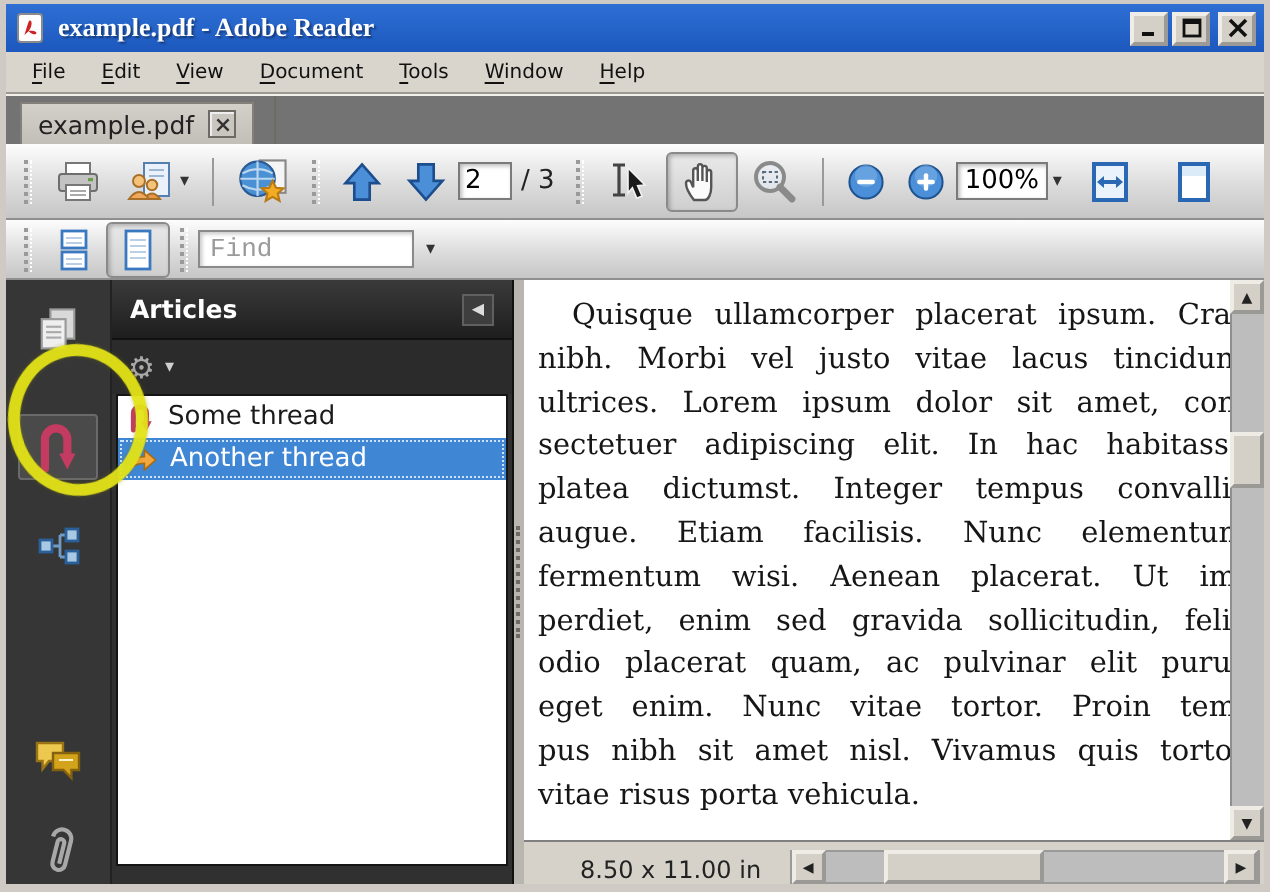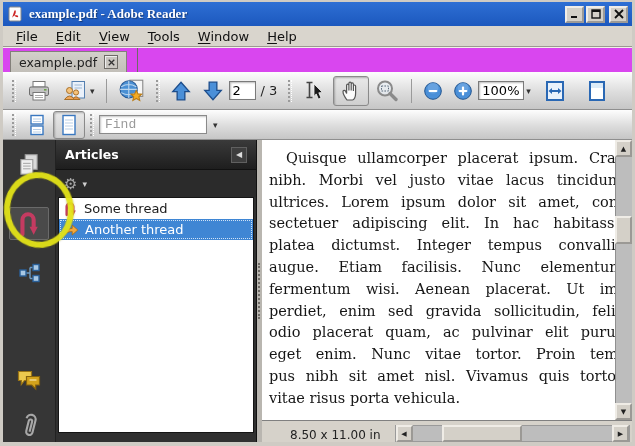--- a/index.html
+++ b/index.html
@@ -15,25 +15,25 @@
   .titlebar .title{ font-size:13px; font-weight:bold; flex:1; white-space:nowrap;
     text-shadow:1px 1px 1px rgba(0,0,0,.4); }
   .winbtn{ width:19px; height:17px; background:#d4d0c8; border:2px outset #f0ede8; margin-left:2px;
     display:flex; align-items:center; justify-content:center; cursor:pointer; }
   .winbtn svg{ width:10px; height:10px; }
   .winbtn.close{ margin-left:4px; }
 
   
   .menubar{ height:21px; background:#d9d5cd; display:flex; align-items:center; padding:0 4px;
     border-bottom:1px solid #9c9892; flex:0 0 auto; }
-  .menu-item{ font-size:13px; color:#111; padding:1px 9px; cursor:pointer; }
+  .menu-item{ font-size:10px; color:#111; padding:1px 9px; cursor:pointer; }
   .menu-item u{ text-underline-offset:2px; }
 
   
-  .tabbar{ height:25px; background:#d946ef; border-top:1px solid #f2efe9; display:flex; align-items:stretch;
+  .tabbar{ height:25px; background:#737373; border-top:1px solid #f2efe9; display:flex; align-items:stretch;
     flex:0 0 auto; }
   .tab{ background:linear-gradient(#d3d0ca,#c2bfb9); border:1px solid #83807a; border-bottom:none;
     margin:3px 0 0 7px; padding:0 8px; display:flex; align-items:center; gap:7px; font-size:12.5px;
     color:#222; cursor:pointer; }
   .tab-close{ width:14px; height:14px; background:#c9c6c0; border:1px solid #6e6b66; box-shadow:inset 1px 1px 0 #eee;
     display:flex; align-items:center; justify-content:center; cursor:pointer; }
   .tab-close svg{ width:7px; height:7px; }
   .tab-divider{ width:1px; background:#6e6b66; margin-left:10px; }
 
   
@@ -147,20 +147,21 @@
       <svg viewBox="0 0 10 10">
           <path d="M1 1 L9 9 M9 1 L1 9" stroke="#111" stroke-width="1.8"></path>
         </svg>
     </span>
   </div>
 
   <div class="menubar">
     <span class="menu-item"><u>F</u>ile</span>
     <span class="menu-item"><u>E</u>dit</span>
     <span class="menu-item"><u>V</u>iew</span>
+    <span class="menu-item"><u>D</u>ocument</span>
     <span class="menu-item"><u>T</u>ools</span>
     <span class="menu-item"><u>W</u>indow</span>
     <span class="menu-item"><u>H</u>elp</span>
   </div>
 
   <div class="tabbar">
     <div class="tab">
       <span>example.pdf</span>
       <span class="tab-close">
         <svg viewBox="0 0 10 10">

